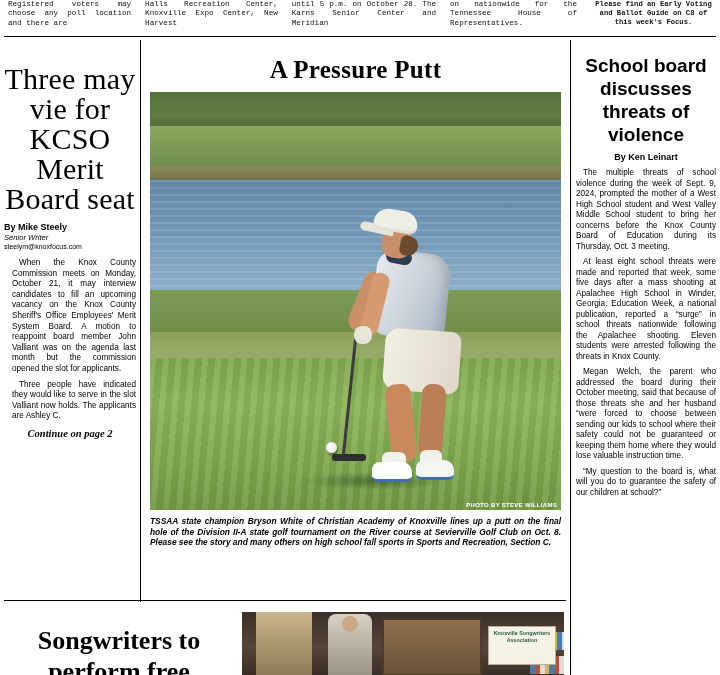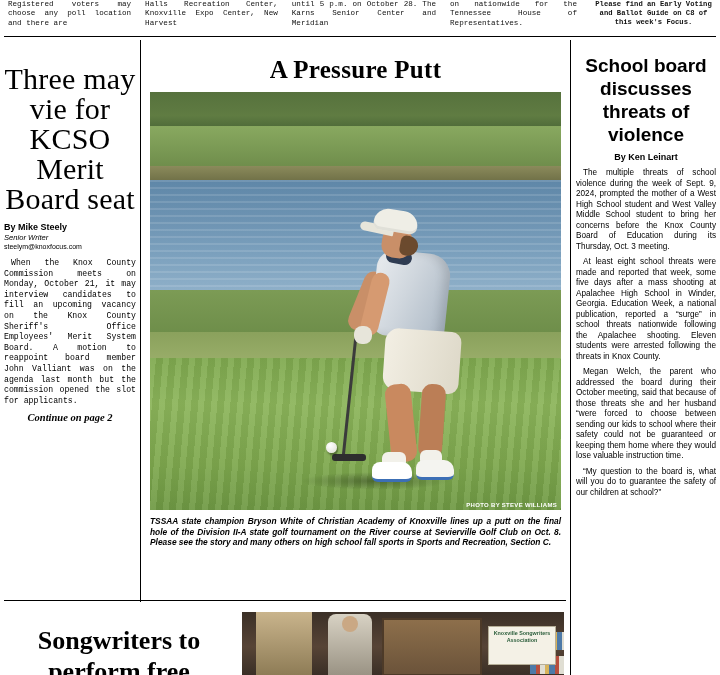--- a/index.html
+++ b/index.html
@@ -78,21 +78,21 @@
     font-size: 7px;
     line-height: 9px;
   }
   .body-text {
     font-family: "Liberation Sans", sans-serif;
     font-size: 8.2px;
     line-height: 10.6px;
     text-align: justify;
     margin-top: 7px;
   }
-  .body-text p { margin: 0 0 5px 0; text-indent: 7px; font-family: Liberation Mono, monospace; }
+  .body-text p { margin: 0 0 5px 8px; text-indent: 7px; }
   .continued {
     font-family: "Liberation Serif", serif;
     font-style: italic;
     font-weight: bold;
     font-size: 10.5px;
     text-align: center;
     margin-top: 6px;
   }
 
   
@@ -413,20 +413,21 @@
   <div class="vrule" style="top:40px; left:570px; height:635px;"></div>
   <div class="hrule" style="top:600px; left:4px; width:562px;"></div>
 
   <div class="left-col">
     <h1 class="left-headline">Three may vie for KCSO Merit Board seat</h1>
     <div class="byline">By Mike Steely</div>
     <div class="byline-title">Senior Writer</div>
     <div class="byline-mail">steelym@knoxfocus.com</div>
     <div class="body-text">
       <p>When the Knox County Commission meets on Monday, October 21, it may interview candidates to fill an upcoming vacancy on the Knox County Sheriff's Office Employees' Merit System Board. A motion to reappoint board member John Valliant was on the agenda last month but the commission opened the slot for applicants.</p>
+      <p>Three people have indicated they would like to serve in the slot Valliant now holds. The applicants are Ashley C.</p>
     </div>
     <div class="continued">Continue on page 2</div>
   </div>
 
   <div class="center-col">
     <h1 class="feature-title">A Pressure Putt</h1>
 
     <div class="photo-frame">
       <div class="sky-grass-top"></div>
       <div class="treeline"></div>

